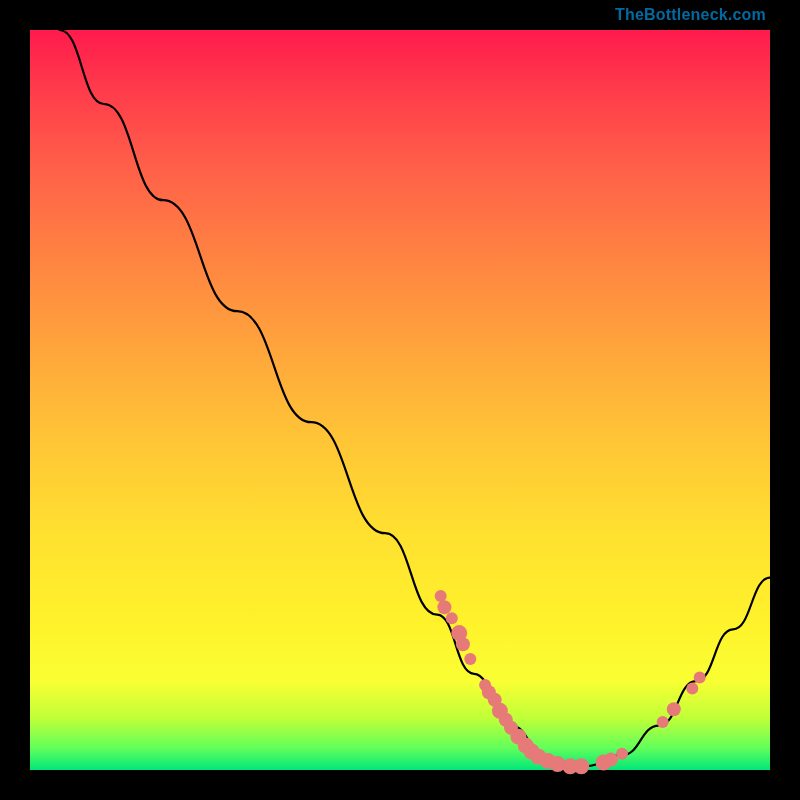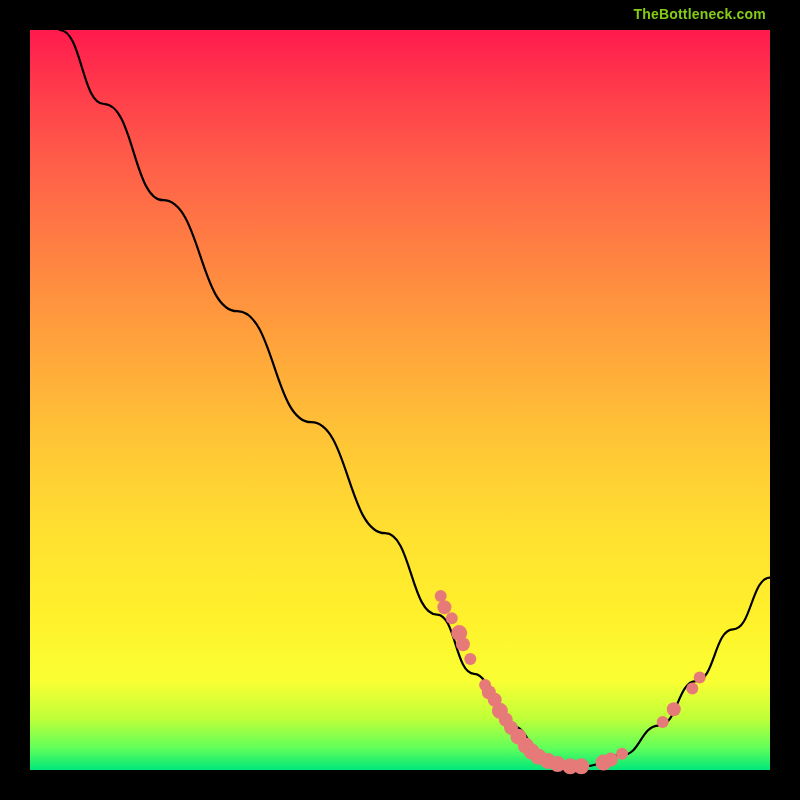--- a/index.html
+++ b/index.html
@@ -29,22 +29,22 @@
       #f9ff33 88%,
       #c0ff38 93%,
       #62ff5a 97%,
       #00e77a 100%
     );
   }
   .watermark {
     position: absolute;
     top: 6px;
     right: 34px;
-    color: #84cc16;
-    font-size: 14px;
+    color: #0369a1;
+    font-size: 16px;
     font-weight: 600;
     letter-spacing: 0.2px;
   }
   svg.overlay {
     position: absolute;
     left: 30px;
     top: 30px;
     width: 740px;
     height: 740px;
     overflow: visible;

